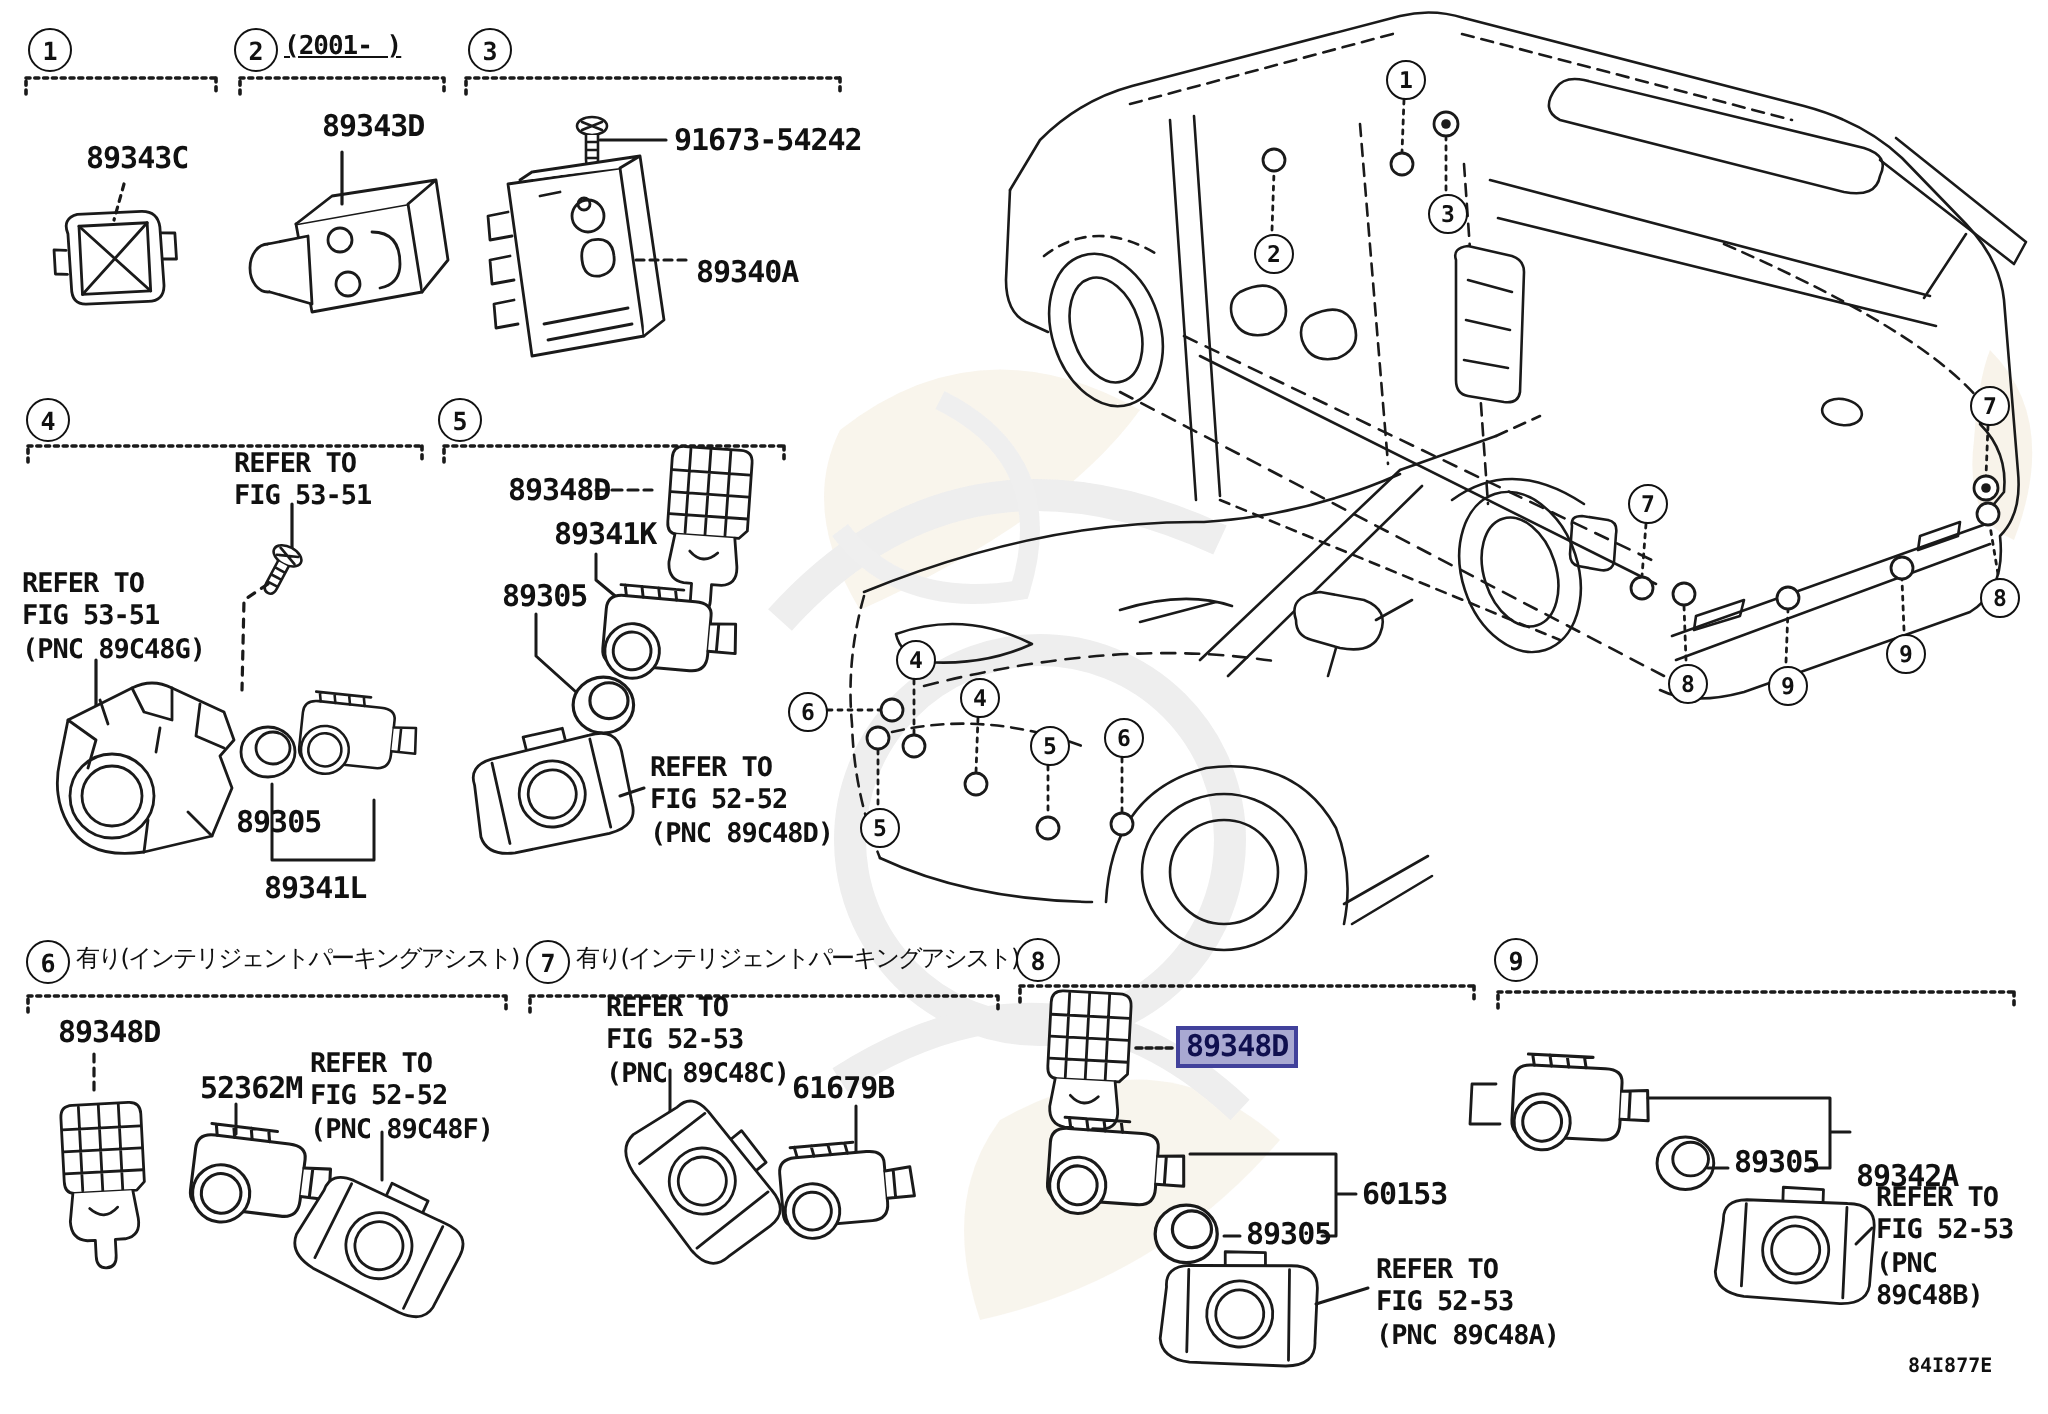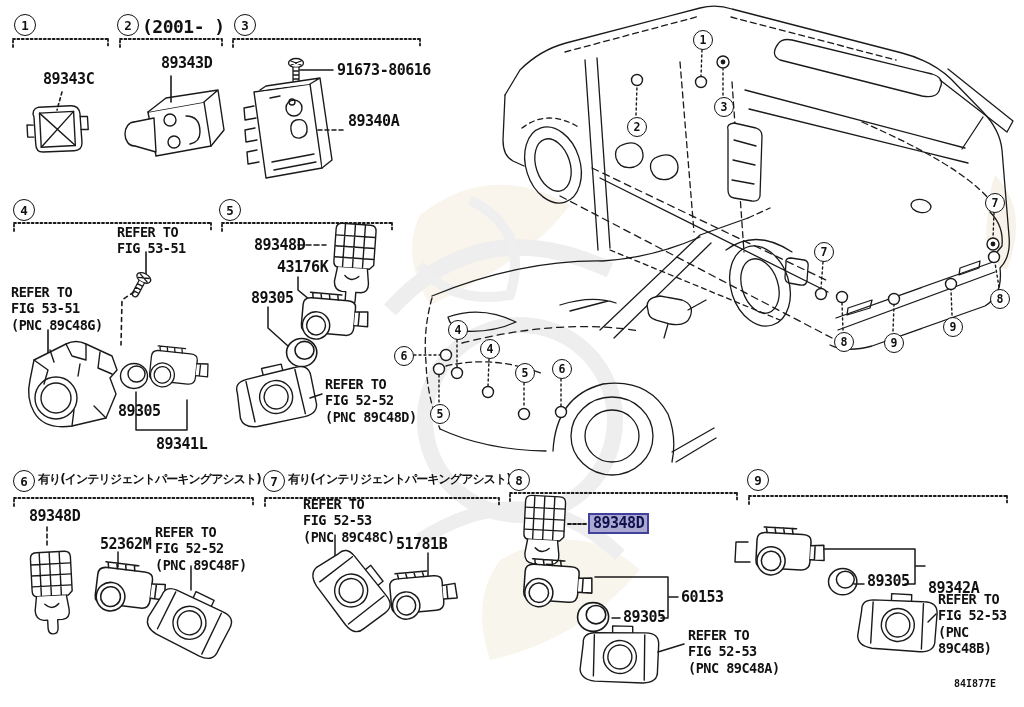--- a/index.html
+++ b/index.html
@@ -6,22 +6,22 @@
   #canvas{
     position:relative;width:1024px;height:707px;background:#ffffff;overflow:hidden;
     font-family:"DejaVu Sans Mono","Liberation Mono",monospace;color:#111;
   }
   svg.art{position:absolute;left:0;top:0;}
   .lbl{
     position:absolute;font-weight:bold;font-size:15px;line-height:1.15;
     white-space:pre-line;letter-spacing:-0.5px;color:#111;
   }
   .ref{font-size:13.5px;line-height:1.22;}
-  .jp{font-family:"DejaVu Sans","Liberation Sans",sans-serif;font-size:12px;font-weight:bold;letter-spacing:-1px;}
-  .note{font-size:18px;}
+  .jp{font-family:"DejaVu Sans","Liberation Sans",sans-serif;font-size:12px;font-weight:normal;letter-spacing:-1px;}
+  .note{font-size:13px;text-decoration:underline;}
   .code{font-size:10px;letter-spacing:0;}
   .co{
     position:absolute;width:20px;height:20px;border:1.7px solid #111;border-radius:50%;
     background:#fff;display:flex;align-items:center;justify-content:center;
     font-size:12.5px;font-weight:bold;z-index:4;
   }
   .co.sm{width:18px;height:18px;font-size:11.5px;}
   .hl{
     background:#a9a9d2;border:2px solid #41419b;color:#10104f;
     padding:0 3px;z-index:3;
@@ -289,50 +289,50 @@
 <div class="co sm" style="left:394px;top:346px">6</div>
 <div class="co sm" style="left:448px;top:320px">4</div>
 <div class="co sm" style="left:480px;top:339px">4</div>
 <div class="co sm" style="left:515px;top:363px">5</div>
 <div class="co sm" style="left:552px;top:359px">6</div>
 <div class="co sm" style="left:430px;top:404px">5</div>
 
 <div class="lbl note" style="left:142px;top:17px">(2001-     )</div>
 <div class="lbl" style="left:43px;top:71px">89343C</div>
 <div class="lbl" style="left:161px;top:55px">89343D</div>
-<div class="lbl" style="left:337px;top:62px">91673-80616</div>
-<div class="lbl" style="left:348px;top:113px">89340A</div>
+<div class="lbl" style="left:337px;top:62px">91673-54242</div>
+<div class="lbl" style="left:348px;top:128px">89340A</div>
 
 <div class="lbl ref" style="left:117px;top:224px">REFER TO
 FIG 53-51</div>
 <div class="lbl ref" style="left:11px;top:284px">REFER TO
 FIG 53-51
 (PNC 89C48G)</div>
 <div class="lbl" style="left:118px;top:403px">89305</div>
-<div class="lbl" style="left:156px;top:436px">89341L</div>
+<div class="lbl" style="left:132px;top:436px">89341L</div>
 
 <div class="lbl" style="left:254px;top:237px">89348D</div>
-<div class="lbl" style="left:277px;top:259px">43176K</div>
+<div class="lbl" style="left:277px;top:259px">89341K</div>
 <div class="lbl" style="left:251px;top:290px">89305</div>
 <div class="lbl ref" style="left:325px;top:376px">REFER TO
 FIG 52-52
 (PNC 89C48D)</div>
 
 <div class="lbl jp" style="left:38px;top:473px">有り(インテリジェントパーキングアシスト)</div>
 <div class="lbl" style="left:29px;top:508px">89348D</div>
 <div class="lbl" style="left:100px;top:536px">52362M</div>
 <div class="lbl ref" style="left:155px;top:524px">REFER TO
 FIG 52-52
 (PNC 89C48F)</div>
 
 <div class="lbl jp" style="left:288px;top:473px">有り(インテリジェントパーキングアシスト)</div>
 <div class="lbl ref" style="left:303px;top:496px">REFER TO
 FIG 52-53
 (PNC 89C48C)</div>
-<div class="lbl" style="left:396px;top:536px">51781B</div>
+<div class="lbl" style="left:396px;top:536px">61679B</div>
 
 <div class="lbl hl" style="left:588px;top:513px">89348D</div>
 <div class="lbl" style="left:681px;top:589px">60153</div>
 <div class="lbl" style="left:623px;top:609px">89305</div>
 <div class="lbl ref" style="left:688px;top:627px">REFER TO
 FIG 52-53
 (PNC 89C48A)</div>
 
 <div class="lbl" style="left:928px;top:580px">89342A</div>
 <div class="lbl" style="left:867px;top:573px">89305</div>

